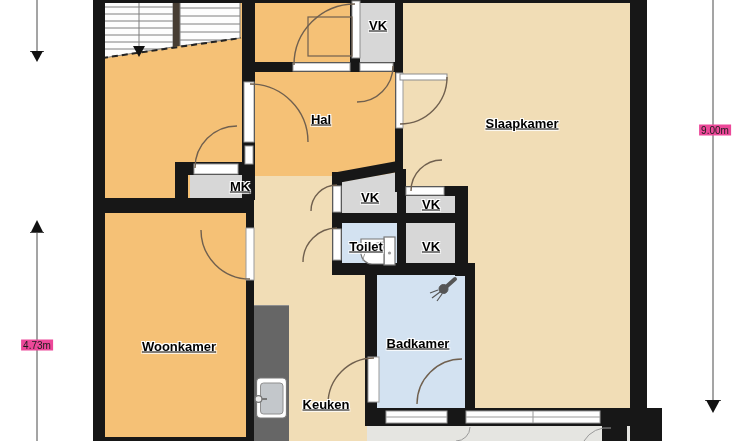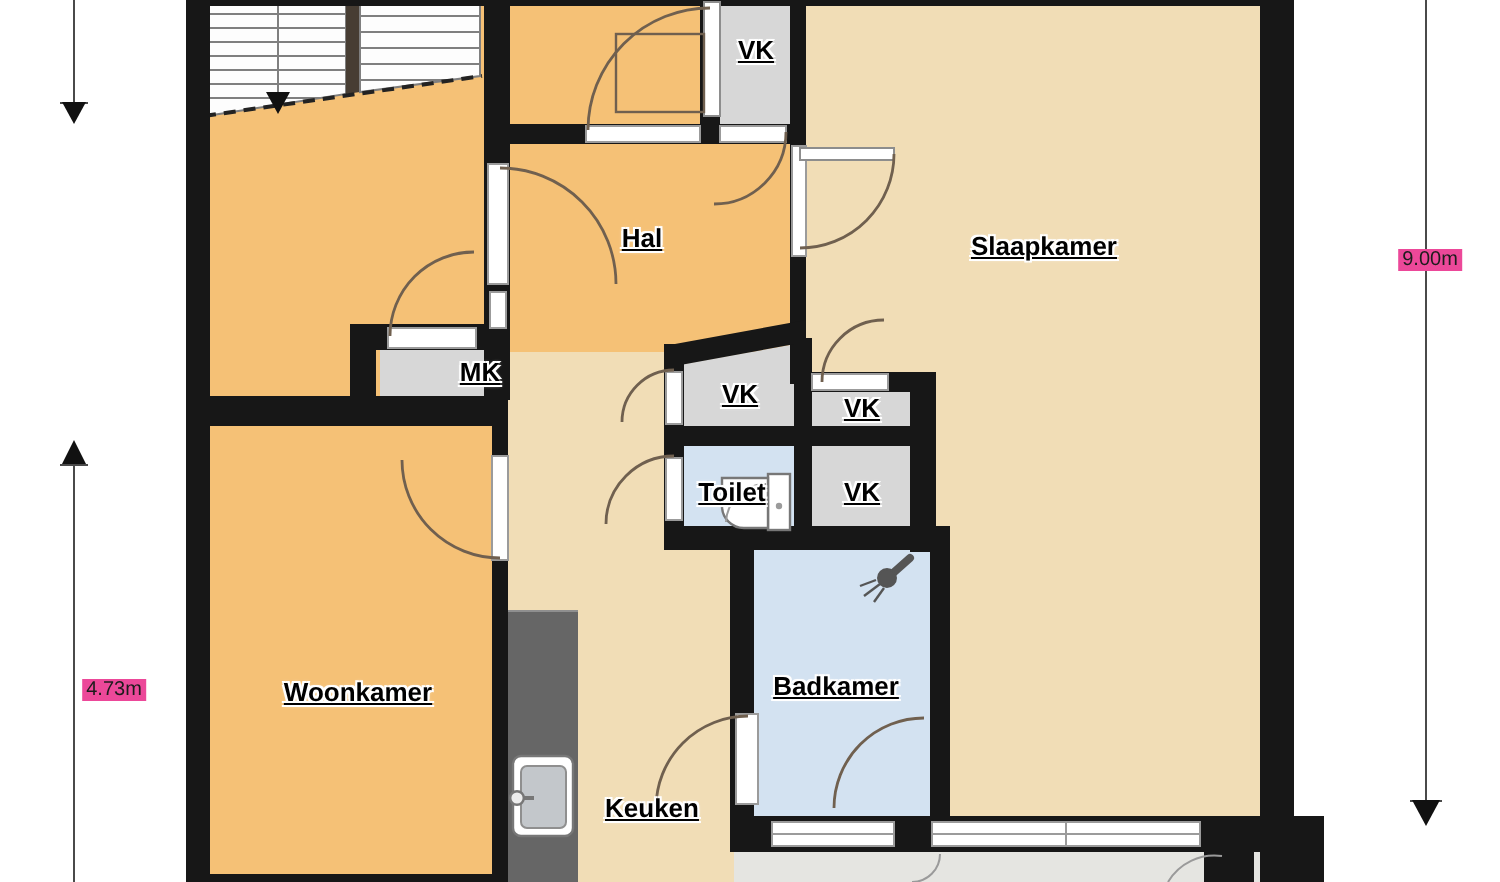--- a/index.html
+++ b/index.html
@@ -209,15 +209,15 @@
   <div class="lbl" style="left:216px;top:186px;margin-left:24px;">MK</div>
   <div class="lbl" style="left:370px;top:197px;">VK</div>
   <div class="lbl" style="left:431px;top:204px;">VK</div>
   <div class="lbl" style="left:366px;top:246px;text-align:right;">Toilet</div>
   <div class="lbl" style="left:431px;top:246px;">VK</div>
   <div class="lbl" style="left:179px;top:346px;">Woonkamer</div>
   <div class="lbl" style="left:326px;top:404px;">Keuken</div>
   <div class="lbl" style="left:418px;top:343px;">Badkamer</div>
 
   <div class="dim-label" style="left:715px;top:130px;">9.00m</div>
-  <div class="dim-label" style="left:37px;top:345px;margin-left:20px;">4.73m</div>
+  <div class="dim-label" style="left:37px;top:345px;">4.73m</div>
 
 </div>
 
 </body></html>

